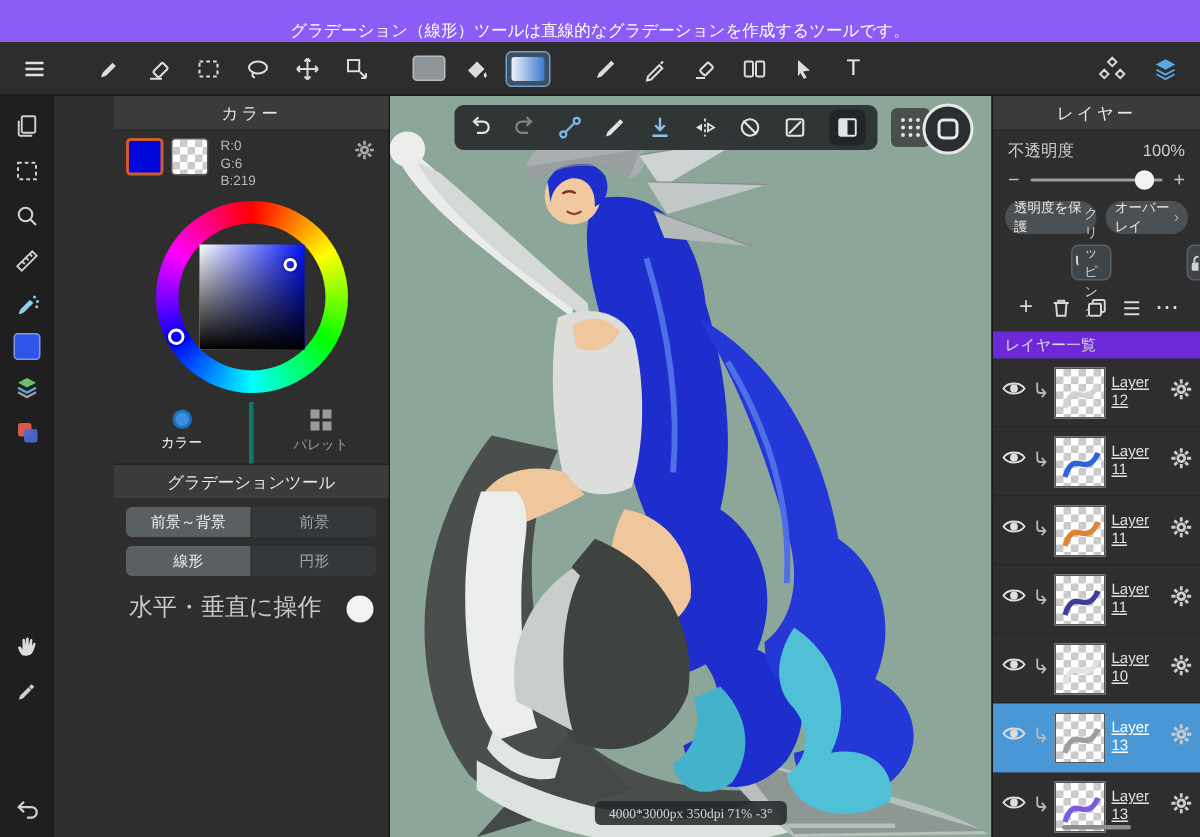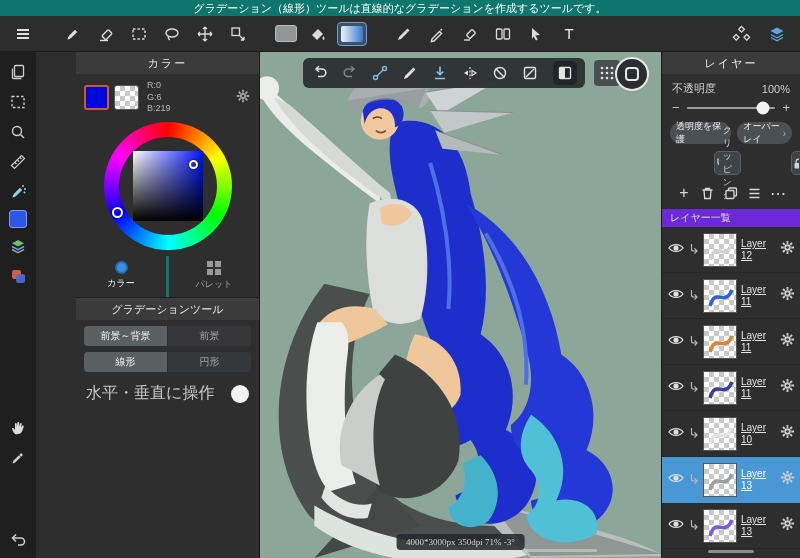--- a/index.html
+++ b/index.html
@@ -1,22 +1,22 @@
 <!DOCTYPE html>
 <html><head>
 <meta charset="utf-8">
 <style>
   * { box-sizing: border-box; margin: 0; padding: 0; }
   html,body { width:800px; height:558px; overflow:hidden; background:#2e2e2e;
     font-family:"Liberation Sans","DejaVu Sans",sans-serif; color:#ddd; }
   .app { width:800px; height:558px; display:flex; flex-direction:column; }
 
   
-  .notif { height:16px; background:#0f766e; color:#fff; font-size:11px;
-    display:flex; align-items:center; justify-content:center; flex:0 0 auto; }
+  .notif { height:28px; background:#8b5cf6; color:#fff; font-size:11px;
+    display:flex; align-items:flex-end; justify-content:center; flex:0 0 auto; }
 
   
   .toolbar { height:36px; background:#2d2d2d; border-bottom:1px solid #1b1b1b;
     display:flex; align-items:center; padding:0 10px; gap:7px; flex:0 0 auto; }
   .tbtn { width:26px; height:26px; display:flex; align-items:center; justify-content:center; border-radius:4px; }
   .tbtn svg { display:block; }
   .tb-gap { width:10px; }
   .swatch-gray { width:22px; height:17px; background:#90969a; border-radius:3px; border:1px solid #b7bcbe; }
   .grad-tool { width:30px; height:24px; background:#3c5166; border:1px solid #6fa0cc; border-radius:4px;
     display:flex; align-items:center; justify-content:center; }
@@ -36,21 +36,21 @@
 
   
   .panel-left { width:184px; background:#2e2e2e; border-right:1px solid #191919;
     display:flex; flex-direction:column; flex:0 0 auto;margin-left:40px; }
   .panel-right { width:139px; background:#2e2e2e; border-left:1px solid #191919;
     display:flex; flex-direction:column; flex:0 0 auto; position:relative; }
   .panel-header { height:22px; background:#3b3b3b; font-size:11px; color:#e8e8e8;
     display:flex; align-items:center; justify-content:center; letter-spacing:2px; flex:0 0 auto; }
 
   
-  .swrow { display:flex; align-items:center; padding:6px 8px 2px; gap:5px; }
+  .swrow { display:flex; align-items:flex-start; padding:6px 8px 2px; gap:5px; }
   .csw { width:25px; height:25px; border-radius:3px; }
   .csw.primary { border:2px solid #cf5a30; }
   .checker { background-color:#fff;
     background-image:linear-gradient(45deg,#c9c9c9 25%,transparent 25%,transparent 75%,#c9c9c9 75%),
                      linear-gradient(45deg,#c9c9c9 25%,transparent 25%,transparent 75%,#c9c9c9 75%);
     background-position:0 0,5px 5px; background-size:10px 10px; border:1px solid #555; }
   .rgb { font-size:9px; color:#b8b8b8; line-height:1.3; margin-left:3px; }
   .swrow .gearbtn { margin-left:auto; }
 
   .wheel-wrap { display:flex; justify-content:center; padding:5px 0 3px; }

